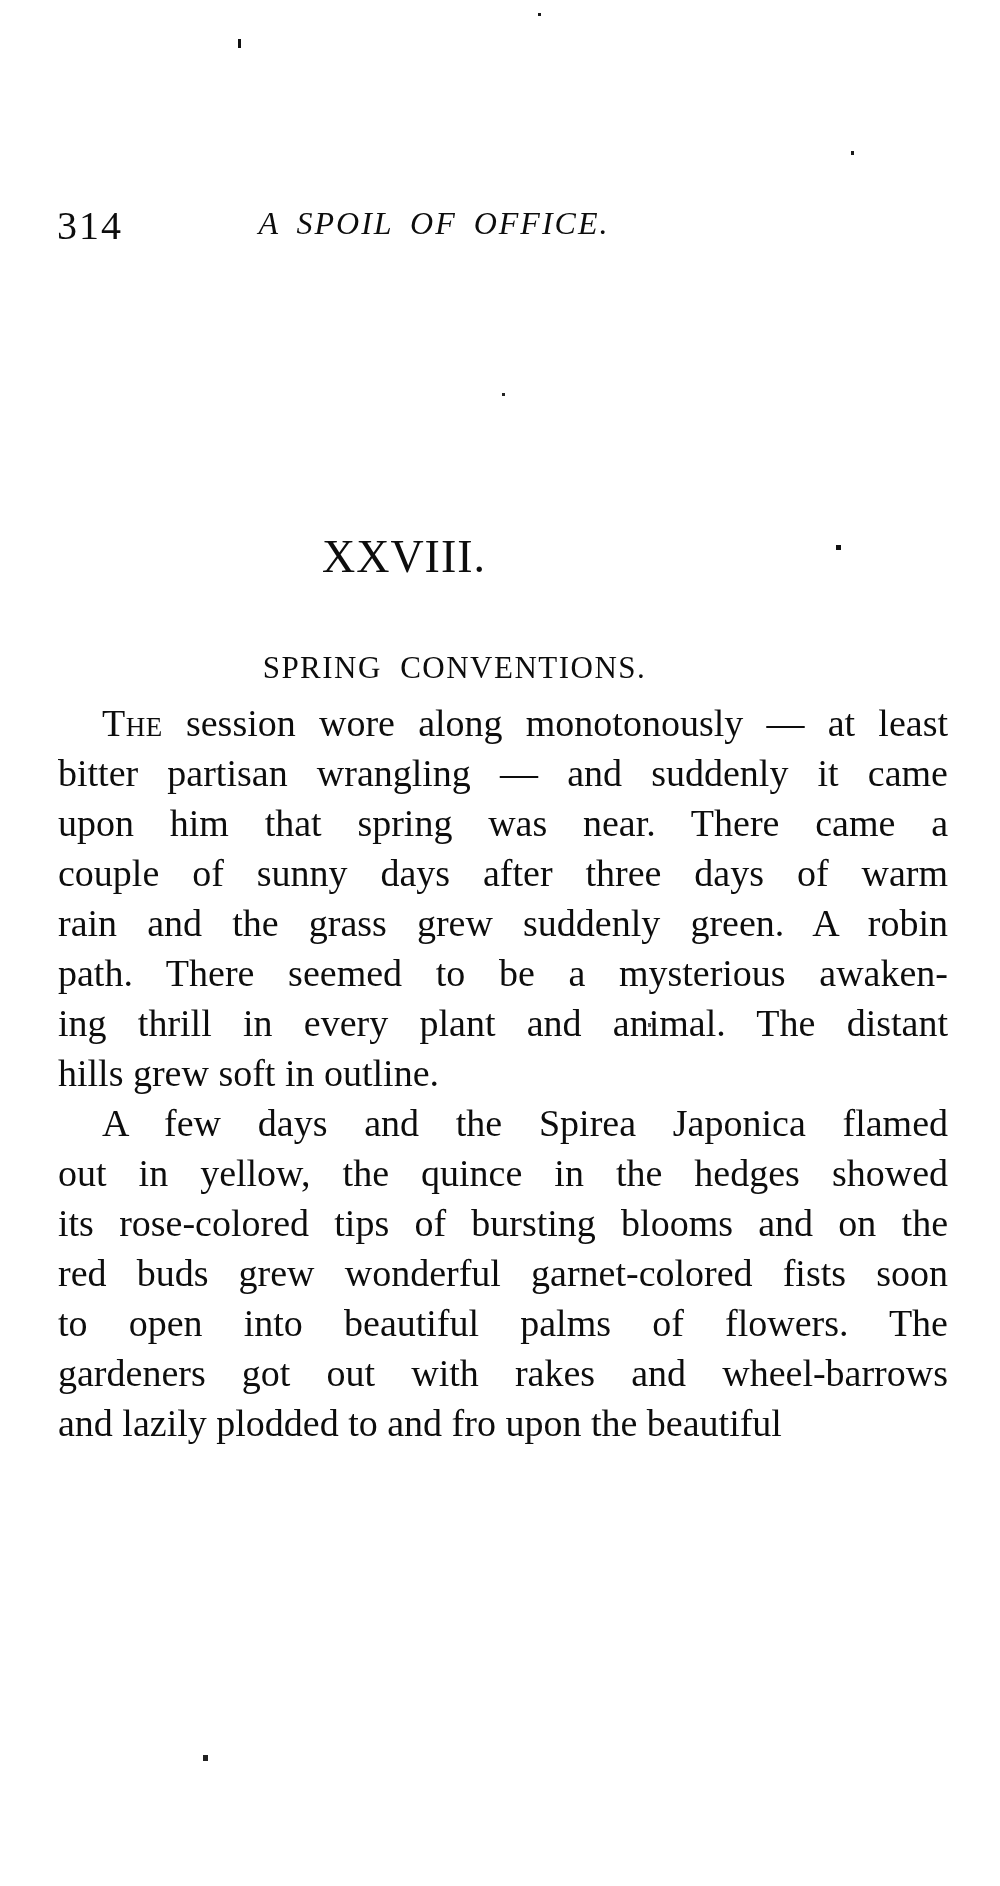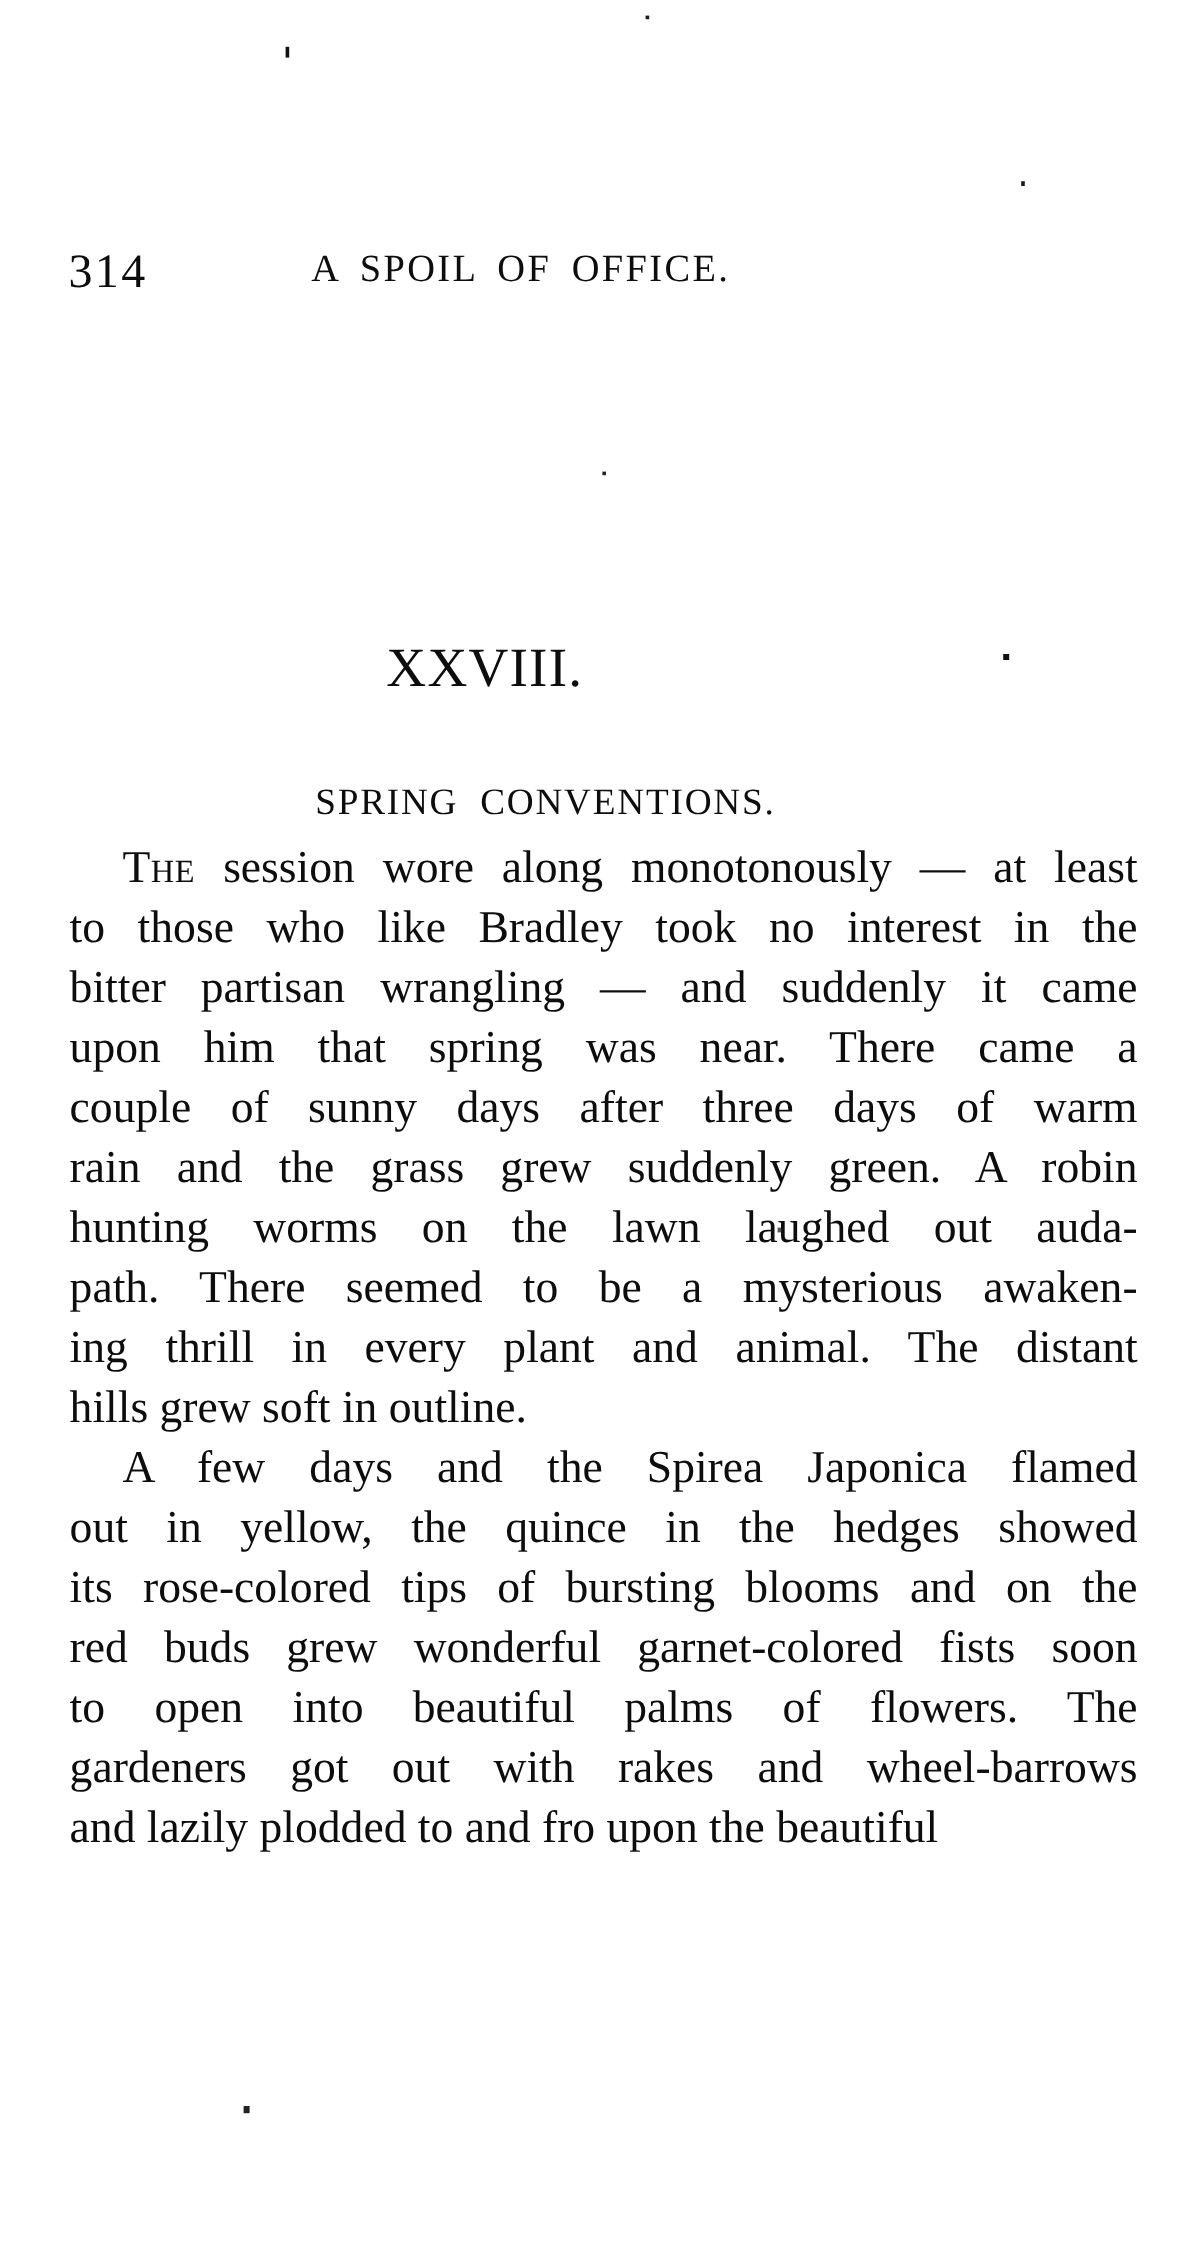--- a/index.html
+++ b/index.html
@@ -12,21 +12,21 @@
     overflow: hidden;
   }
   .page { position: absolute; inset: 0; }
 
   .page-number {
     position: absolute; left: 57px; top: 206px;
     font-size: 40px; line-height: 1; letter-spacing: 2px;
   }
   .running-title {
     position: absolute; left: 0; top: 207px; width: 868px;
-    text-align: center; 
+    text-align: center; font-style: italic;
     font-size: 32px; line-height: 1;
     letter-spacing: 2px; word-spacing: 7px;
   }
   .chapter-number {
     position: absolute; left: 0; top: 534px; width: 808px;
     text-align: center; font-size: 46px; line-height: 1;
     letter-spacing: 1px;
   }
   .section-title {
     position: absolute; left: 0; top: 652px; width: 909px;
@@ -57,26 +57,24 @@
   <div class="page-number">314</div>
 
   <div class="running-title">A SPOIL OF OFFICE.</div>
 
   <div class="chapter-number">XXVIII.</div>
 
   <div class="section-title">SPRING CONVENTIONS.</div>
 
   <div id="body-text">
       <div class="bl indent"><span class="sc">The</span> <span>session wore along monotonously — at least</span></div>
-      <div class="bl">to those who like Bradley took no interest in the</div>
       <div class="bl">bitter partisan wrangling — and suddenly it came</div>
       <div class="bl">upon him that spring was near. There came a</div>
       <div class="bl">couple of sunny days after three days of warm</div>
       <div class="bl">rain and the grass grew suddenly green. A robin</div>
-      <div class="bl">hunting worms on the lawn laughed out auda-</div>
       <div class="bl">path. There seemed to be a mysterious awaken-</div>
       <div class="bl">ing thrill in every plant and animal. The distant</div>
       <div class="bl last">hills grew soft in outline.</div>
       <div class="bl indent">A few days and the Spirea Japonica flamed</div>
       <div class="bl">out in yellow, the quince in the hedges showed</div>
       <div class="bl">its rose-colored tips of bursting blooms and on the</div>
       <div class="bl">red buds grew wonderful garnet-colored fists soon</div>
       <div class="bl">to open into beautiful palms of flowers. The</div>
       <div class="bl">gardeners got out with rakes and wheel-barrows</div>
       <div class="bl last">and lazily plodded to and fro upon the beautiful</div>

